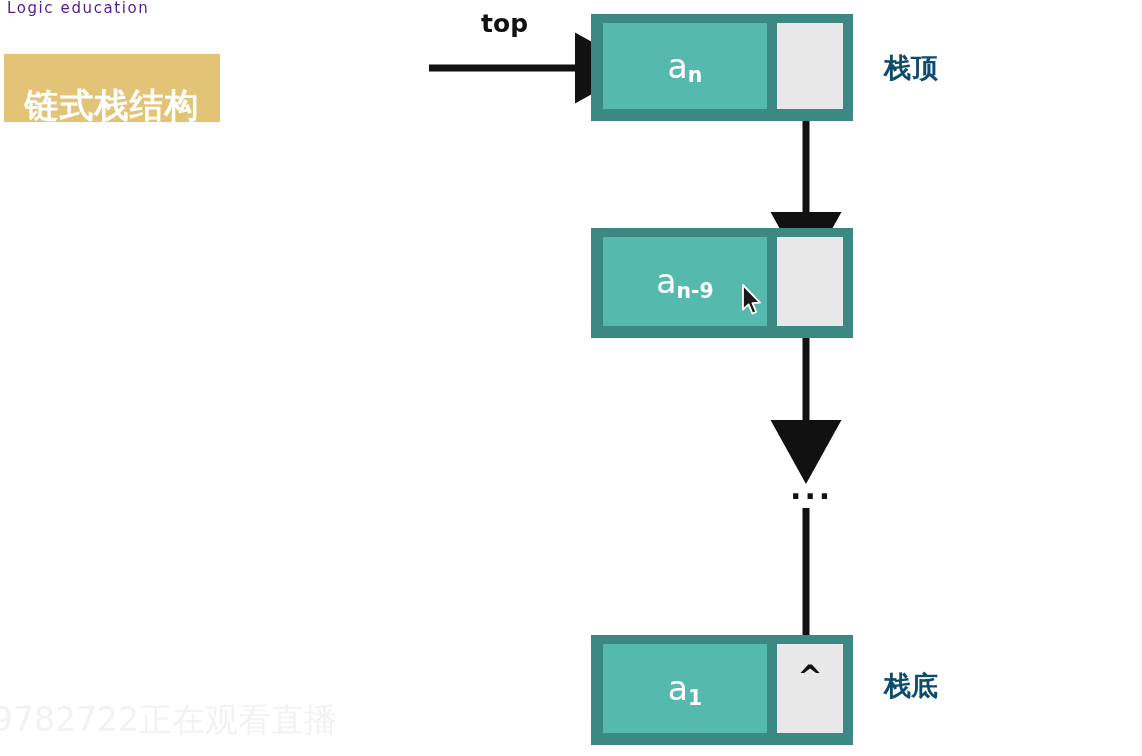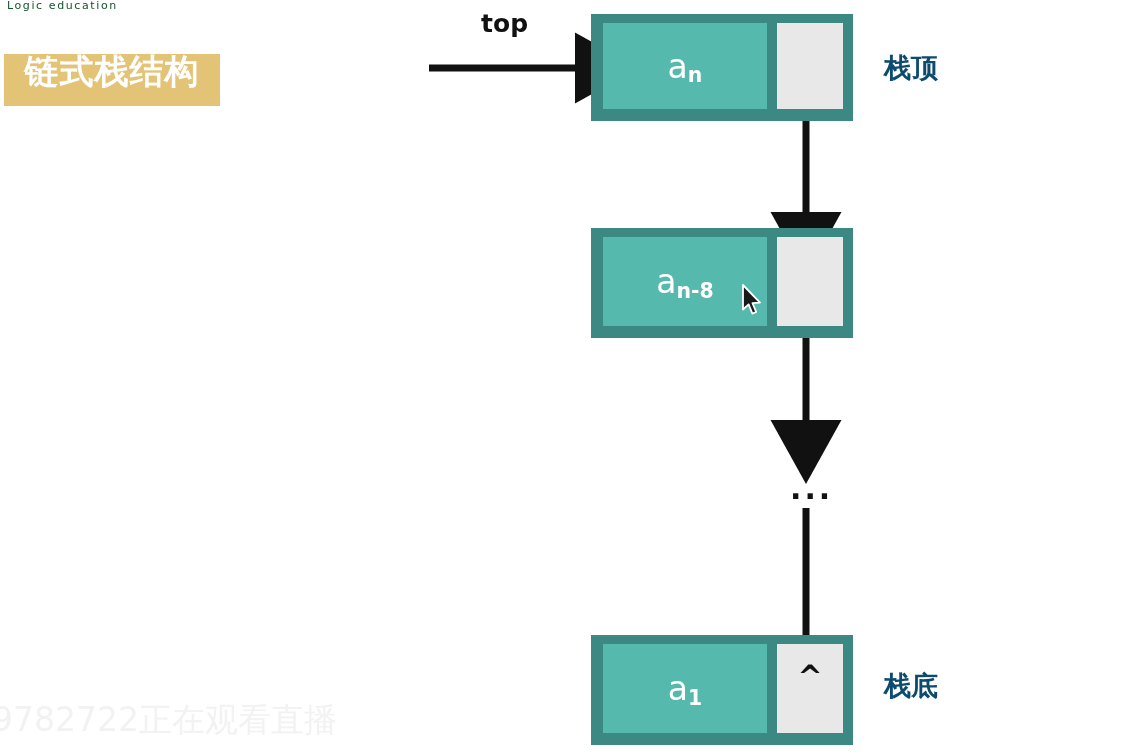--- a/index.html
+++ b/index.html
@@ -15,35 +15,35 @@
     overflow: hidden;
     font-family: "Liberation Sans", "DejaVu Sans", sans-serif;
   }
 
   
   .brand-text {
     position: absolute;
     left: 7px;
     top: -1px;
     font-family: "DejaVu Sans", sans-serif;
-    font-size: 11px;
+    font-size: 15px;
     letter-spacing: 1.6px;
-    color: #14532d;
+    color: #4c1d95;
     white-space: nowrap;
   }
 
   .title-banner {
     position: absolute;
     left: 4px;
     top: 54px;
     width: 216px;
-    height: 52px;
+    height: 68px;
     background: #e3c376;
     display: flex;
-    align-items: flex-start;
+    align-items: flex-end;
     justify-content: center;
   }
   .title-banner-label {
     font-family: "DejaVu Sans", sans-serif;
     font-size: 34px;
     font-weight: 700;
     color: #ffffff;
     letter-spacing: 1px;
     line-height: 1;
   }
@@ -210,21 +210,21 @@
       <span class="node-data-label">
         <span>a</span><sub>n</sub>
       </span>
     </div>
     <div class="node-ptr"></div>
   </div>
 
   <div class="node" id="node2">
     <div class="node-data">
       <span class="node-data-label">
-        <span>a</span><sub>n-8</sub>
+        <span>a</span><sub>n-9</sub>
       </span>
     </div>
     <div class="node-ptr"></div>
   </div>
 
   <div class="node" id="node3">
     <div class="node-data">
       <span class="node-data-label">
         <span>a</span><sub>1</sub>
       </span>

